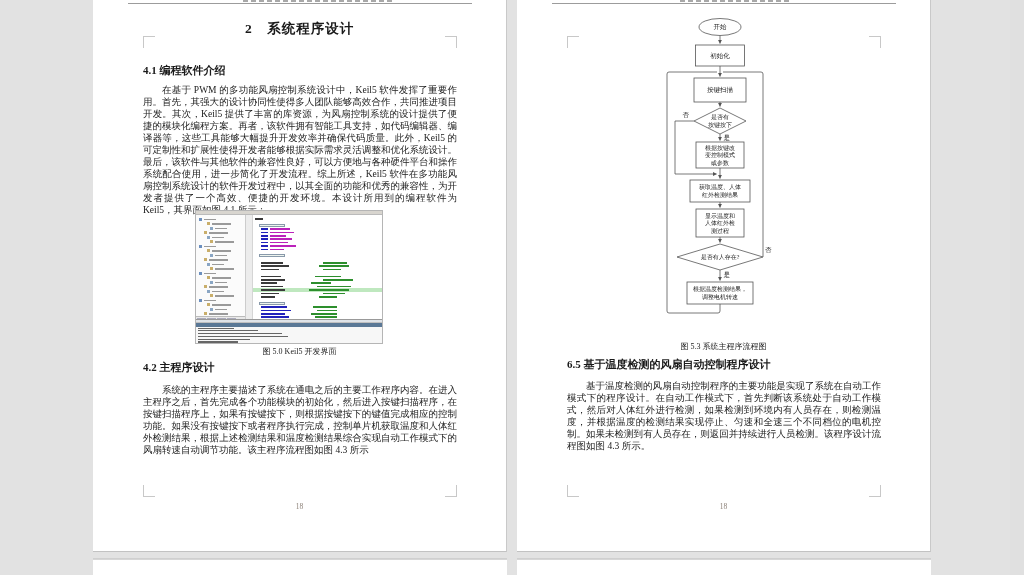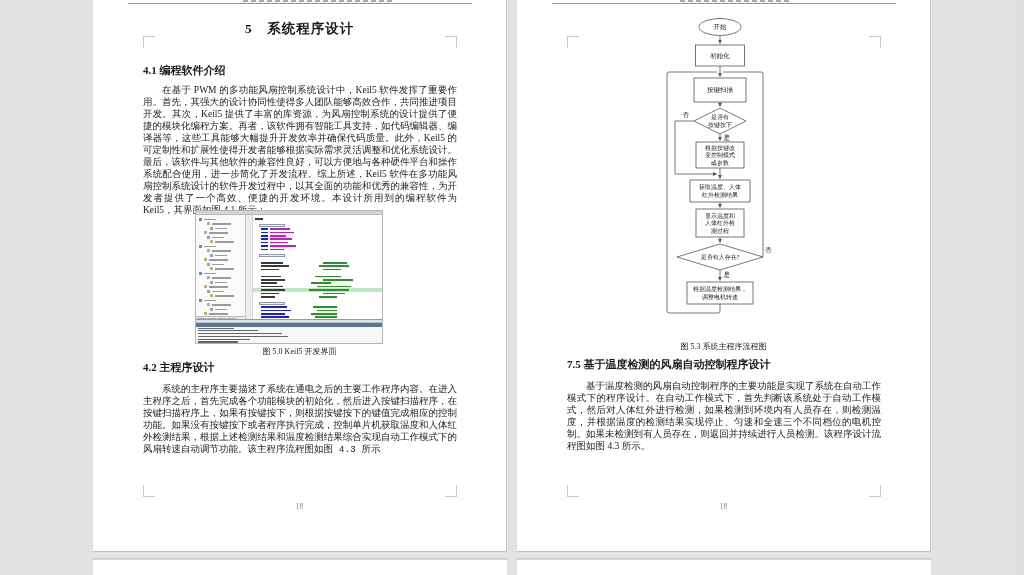--- a/index.html
+++ b/index.html
@@ -70,21 +70,21 @@
 <body>
 
 <div class="page" id="page-left">
   <div class="header-sliver" style="left:150px;width:150px;"></div>
   <div class="header-line"></div>
   <div class="mark tl" style="left:50px;top:36px;"></div>
   <div class="mark tr" style="left:352px;top:36px;"></div>
   <div class="mark bl" style="left:50px;top:485px;"></div>
   <div class="mark br" style="left:352px;top:485px;"></div>
 
-  <div class="chapter-title">5　系统程序设计</div>
+  <div class="chapter-title">2　系统程序设计</div>
   <div class="sec-heading" style="top:63px;">4.1 编程软件介绍</div>
   <div class="body-para" style="top:84px;">在基于 PWM 的多功能风扇控制系统设计中，Keil5 软件发挥了重要作用。首先，其强大的设计协同性使得多人团队能够高效合作，共同推进项目开发。其次，Keil5 提供了丰富的库资源，为风扇控制系统的设计提供了便捷的模块化编程方案。再者，该软件拥有智能工具支持，如代码编辑器、编译器等，这些工具能够大幅提升开发效率并确保代码质量。此外，Keil5 的可定制性和扩展性使得开发者能够根据实际需求灵活调整和优化系统设计。最后，该软件与其他软件的兼容性良好，可以方便地与各种硬件平台和操作系统配合使用，进一步简化了开发流程。综上所述，Keil5 软件在多功能风扇控制系统设计的软件开发过程中，以其全面的功能和优秀的兼容性，为开发者提供了一个高效、便捷的开发环境。本设计所用到的编程软件为 Keil5，其界面如图 4.1 所示：</div>
 
   <div class="keil" id="keil-figure">
     <div class="keil-top"></div>
     <div class="keil-mid">
       <div class="keil-tree" id="keil-tree">
           <div class="ktrow" style="padding-left: 3px;">
             <i class="kticon" style="background: rgb(107, 143, 191);"></i>
             <i class="ktbar" style="width: 12px;"></i>
@@ -307,21 +307,21 @@
           </div>
           <div class="korow">
             <i style="width: 40px;"></i>
           </div>
         </div>
     </div>
   </div>
 
   <div class="caption" style="top:346px;">图 5.0 Keil5 开发界面</div>
   <div class="sec-heading" style="top:360px;">4.2 主程序设计</div>
-  <div class="body-para" style="top:384px;font-family:Liberation Mono, monospace;">系统的主程序主要描述了系统在通电之后的主要工作程序内容。在进入主程序之后，首先完成各个功能模块的初始化，然后进入按键扫描程序，在按键扫描程序上，如果有按键按下，则根据按键按下的键值完成相应的控制功能。如果没有按键按下或者程序执行完成，控制单片机获取温度和人体红外检测结果，根据上述检测结果和温度检测结果综合实现自动工作模式下的风扇转速自动调节功能。该主程序流程图如图 4.3 所示</div>
+  <div class="body-para" style="top:384px;">系统的主程序主要描述了系统在通电之后的主要工作程序内容。在进入主程序之后，首先完成各个功能模块的初始化，然后进入按键扫描程序，在按键扫描程序上，如果有按键按下，则根据按键按下的键值完成相应的控制功能。如果没有按键按下或者程序执行完成，控制单片机获取温度和人体红外检测结果，根据上述检测结果和温度检测结果综合实现自动工作模式下的风扇转速自动调节功能。该主程序流程图如图 4.3 所示</div>
   <div class="page-num">18</div>
 </div>
 
 <div class="page" id="page-right">
   <div class="header-sliver" style="left:163px;width:110px;"></div>
   <div class="header-line"></div>
   <div class="mark tl" style="left:50px;top:36px;"></div>
   <div class="mark tr" style="left:352px;top:36px;"></div>
   <div class="mark bl" style="left:50px;top:485px;"></div>
   <div class="mark br" style="left:352px;top:485px;"></div>
@@ -370,20 +370,20 @@
         <text x="70" y="279.25" font-size="6" text-anchor="middle" class="fc-text">根据温度检测结果，</text>
         <text x="70" y="286.75" font-size="6" text-anchor="middle" class="fc-text">调整电机转速</text>
         <text x="39" y="105" font-size="6.5" text-anchor="end" class="fc-text">否</text>
         <text x="73.5" y="127.5" font-size="6.5" text-anchor="start" class="fc-text">是</text>
         <text x="115" y="240" font-size="6.5" text-anchor="start" class="fc-text">否</text>
         <text x="73.5" y="265" font-size="6.5" text-anchor="start" class="fc-text">是</text>
       </svg>
     </div>
 
   <div class="caption" style="top:341px;">图 5.3 系统主程序流程图</div>
-  <div class="sec-heading" style="top:357px;">7.5 基于温度检测的风扇自动控制程序设计</div>
+  <div class="sec-heading" style="top:357px;">6.5 基于温度检测的风扇自动控制程序设计</div>
   <div class="body-para" style="top:380px;">基于温度检测的风扇自动控制程序的主要功能是实现了系统在自动工作模式下的程序设计。在自动工作模式下，首先判断该系统处于自动工作模式，然后对人体红外进行检测，如果检测到环境内有人员存在，则检测温度，并根据温度的检测结果实现停止、匀速和全速三个不同档位的电机控制。如果未检测到有人员存在，则返回并持续进行人员检测。该程序设计流程图如图 4.3 所示。</div>
   <div class="page-num">18</div>
 </div>
 
 <div class="page-next" id="next-left"></div>
 <div class="page-next" id="next-right"></div>
 <div class="scroll-hint"></div>
 
 </body></html>

